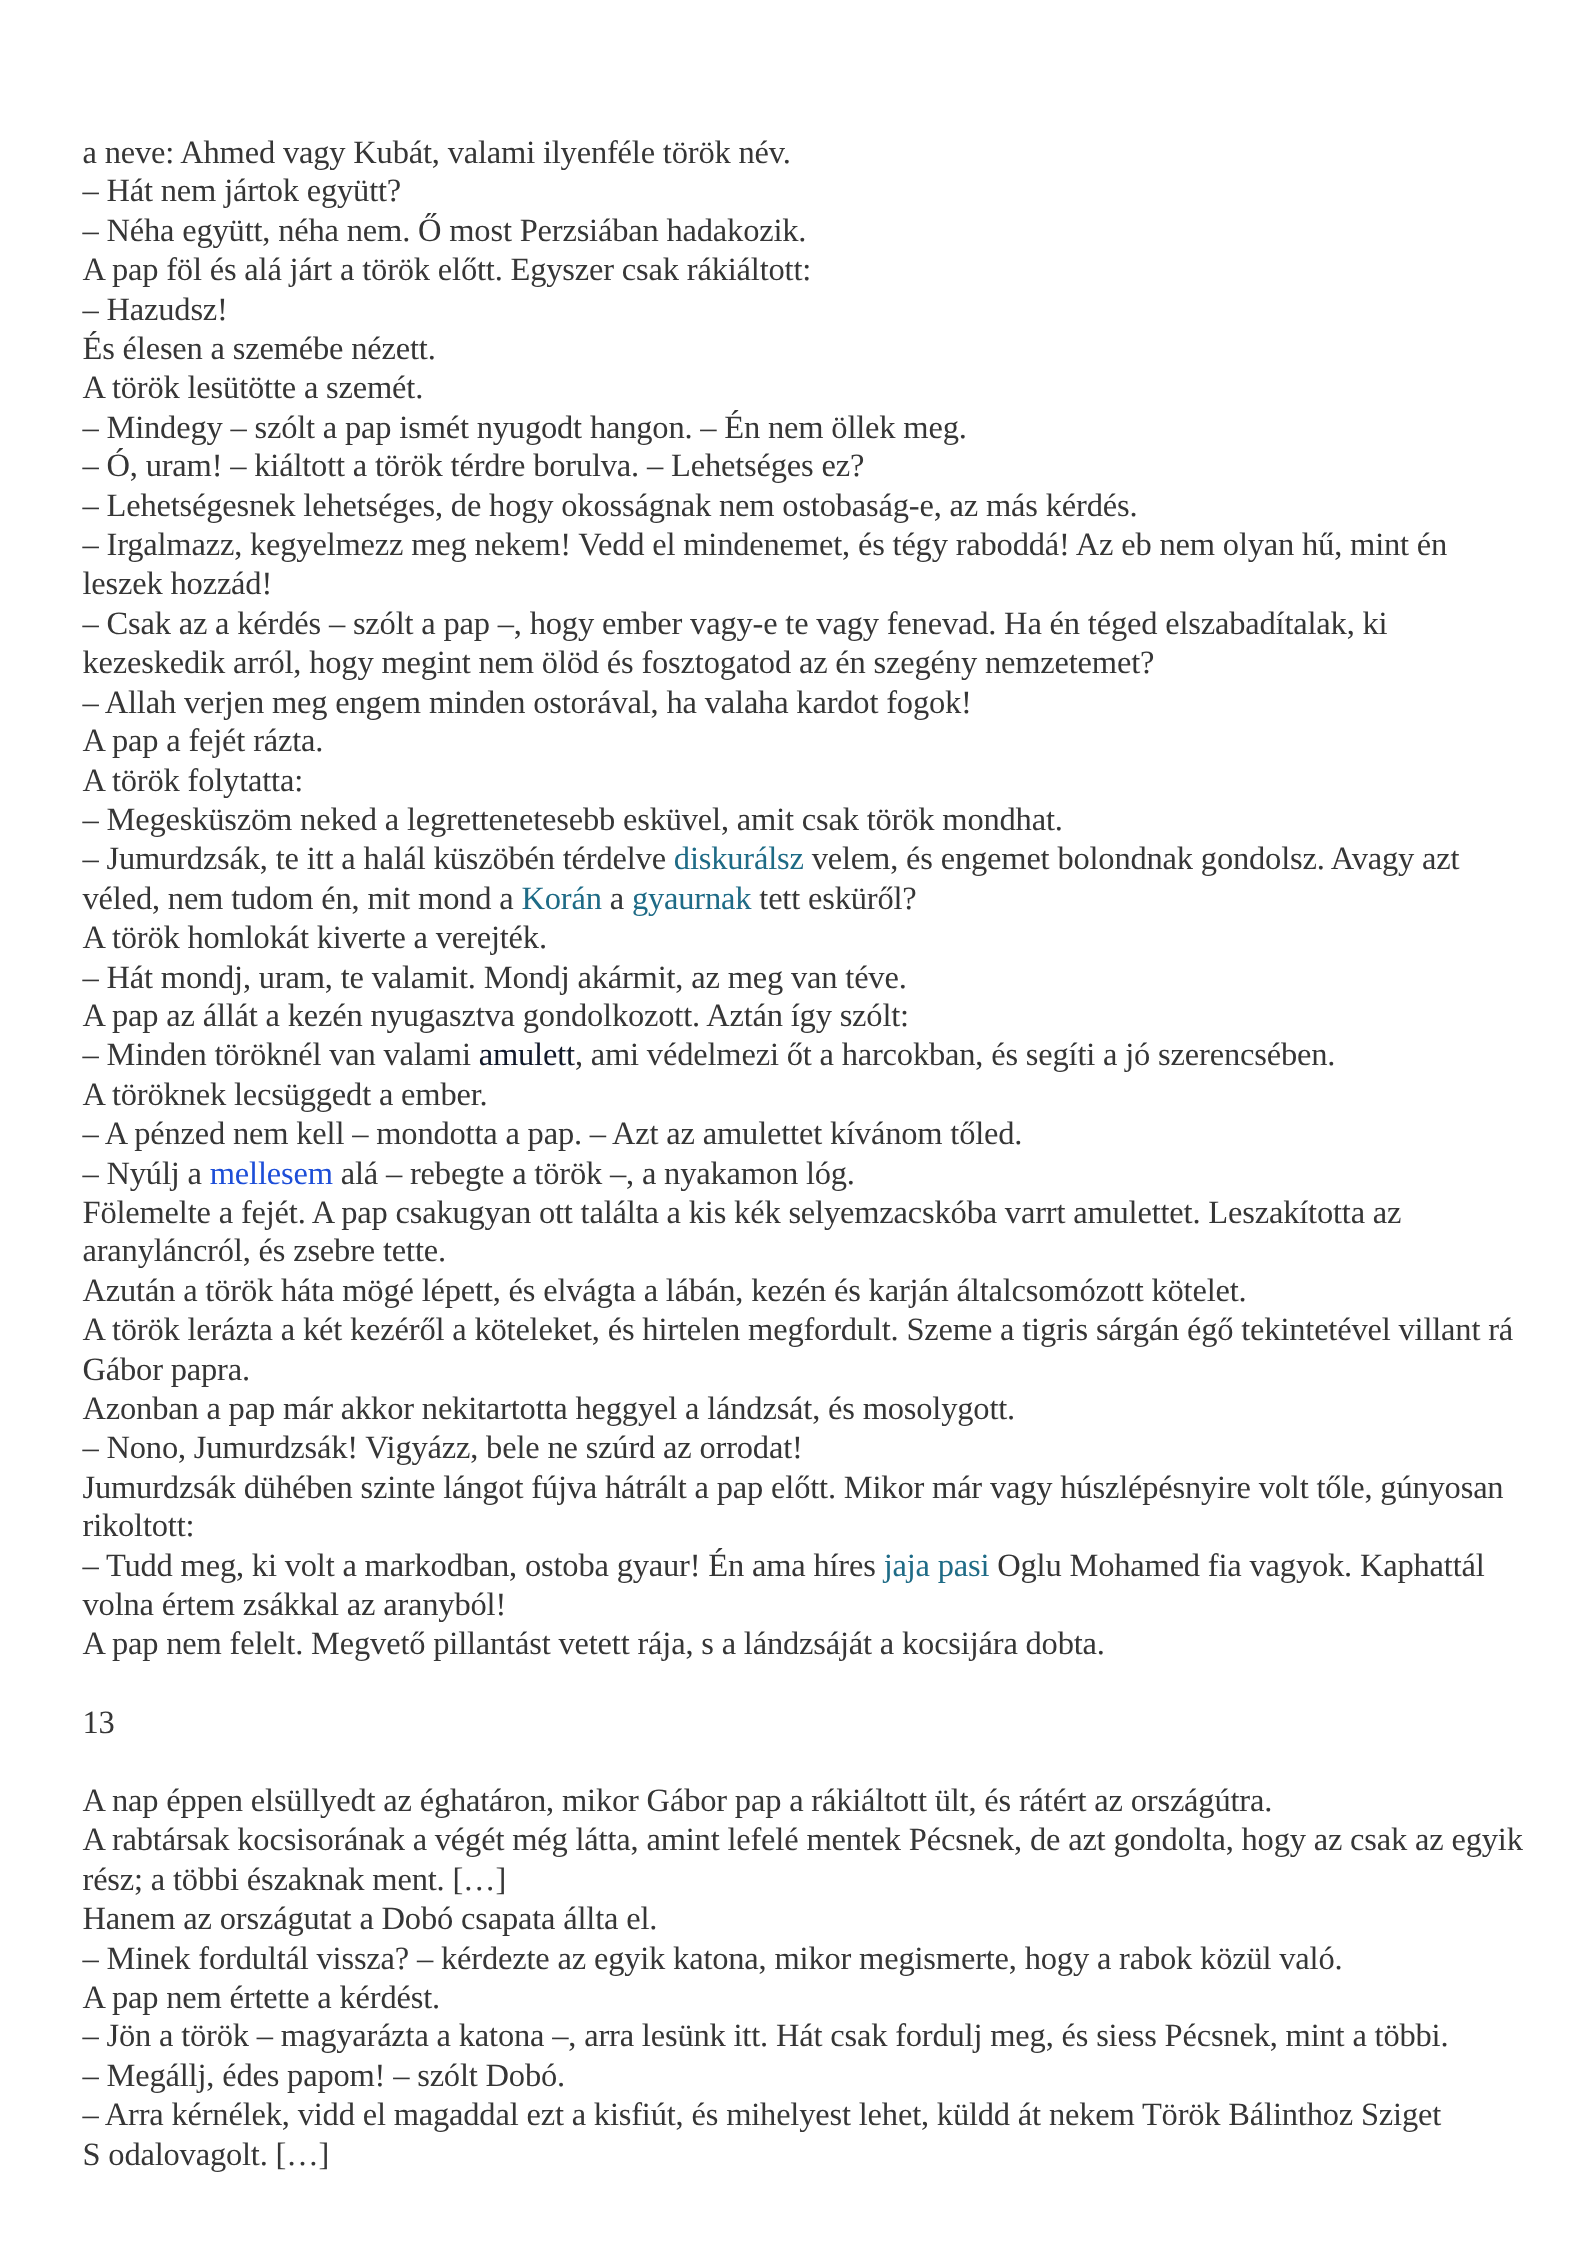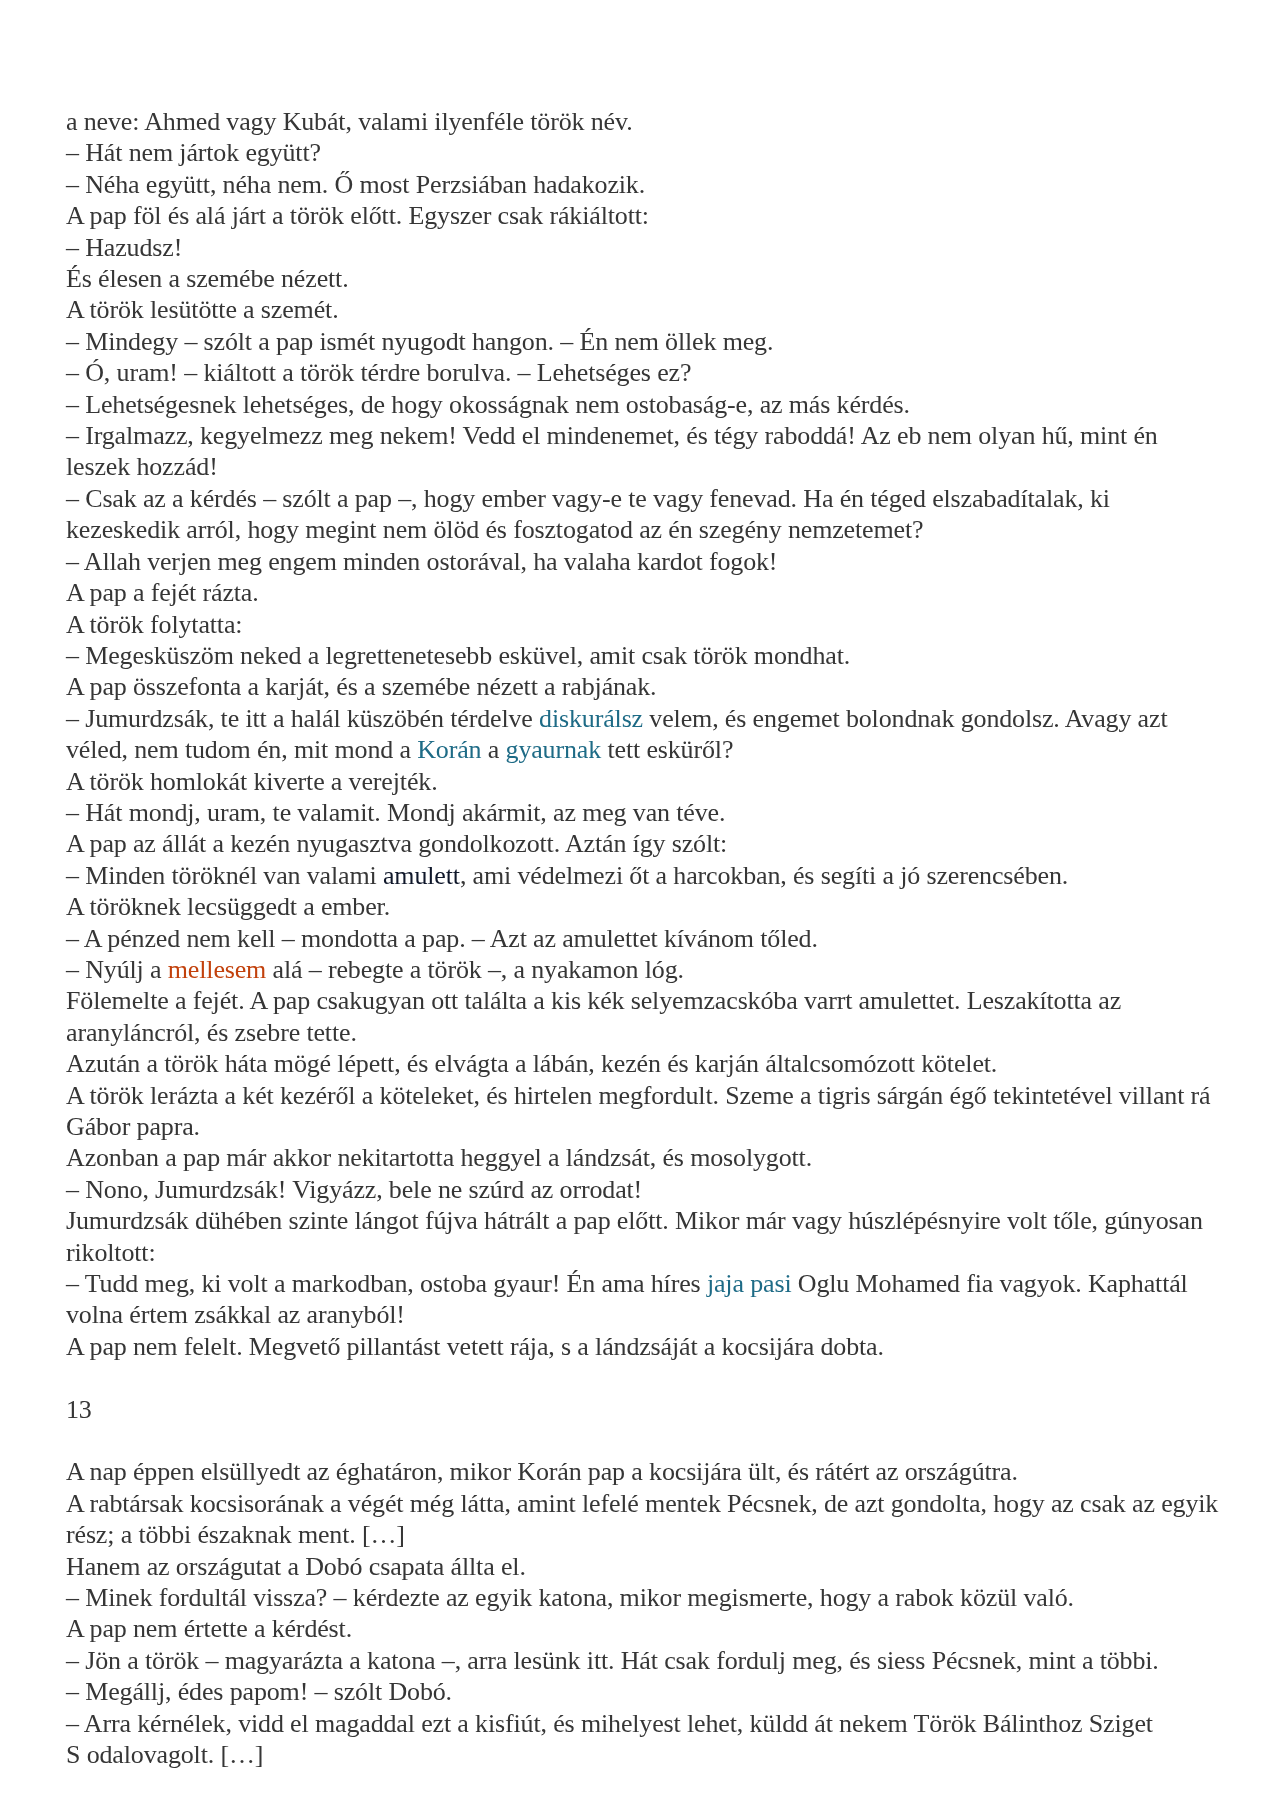--- a/index.html
+++ b/index.html
@@ -52,41 +52,40 @@
     <p class="line"><span>A török lesütötte a szemét.</span></p>
     <p class="line"><span>– Mindegy – szólt a pap ismét nyugodt hangon. – Én nem öllek meg.</span></p>
     <p class="line"><span>– Ó, uram! – kiáltott a török térdre borulva. – Lehetséges ez?</span></p>
     <p class="line"><span>– Lehetségesnek lehetséges, de hogy okosságnak nem ostobaság-e, az más kérdés.</span></p>
     <p class="line"><span>– Irgalmazz, kegyelmezz meg nekem! Vedd el mindenemet, és tégy raboddá! Az eb nem olyan hű, mint én leszek hozzád!</span></p>
     <p class="line"><span>– Csak az a kérdés – szólt a pap –, hogy ember vagy-e te vagy fenevad. Ha én téged elszabadítalak, ki kezeskedik arról, hogy megint nem ölöd és fosztogatod az én szegény nemzetemet?</span></p>
     <p class="line"><span>– Allah verjen meg engem minden ostorával, ha valaha kardot fogok!</span></p>
     <p class="line"><span>A pap a fejét rázta.</span></p>
     <p class="line"><span>A török folytatta:</span></p>
     <p class="line"><span>– Megesküszöm neked a legrettenetesebb esküvel, amit csak török mondhat.</span></p>
-    <p class="line"><span>A pap összefonta a karját, és a szemébe nézett a rabjának.</span></p>
     <p class="line"><span>– Jumurdzsák, te itt a halál küszöbén térdelve </span><span class="link" style="color: rgb(30, 107, 134);">diskurálsz</span><span> velem, és engemet bolondnak gondolsz. Avagy azt véled, nem tudom én, mit mond a </span><span class="link" style="color: rgb(30, 107, 134);">Korán</span><span> a </span><span class="link" style="color: rgb(30, 107, 134);">gyaurnak</span><span> tett esküről?</span></p>
     <p class="line"><span>A török homlokát kiverte a verejték.</span></p>
     <p class="line"><span>– Hát mondj, uram, te valamit. Mondj akármit, az meg van téve.</span></p>
     <p class="line"><span>A pap az állát a kezén nyugasztva gondolkozott. Aztán így szólt:</span></p>
     <p class="line"><span>– Minden töröknél van valami </span><span class="link" style="color: #0f172a;">amulett</span><span>, ami védelmezi őt a harcokban, és segíti a jó szerencsében.</span></p>
     <p class="line"><span>A töröknek lecsüggedt a ember.</span></p>
     <p class="line"><span>– A pénzed nem kell – mondotta a pap. – Azt az amulettet kívánom tőled.</span></p>
-    <p class="line"><span>– Nyúlj a </span><span class="link" style="color: #c2410c;">mellesem</span><span> alá – rebegte a török –, a nyakamon lóg.</span></p>
+    <p class="line"><span>– Nyúlj a </span><span class="link" style="color: #1d4ed8;">mellesem</span><span> alá – rebegte a török –, a nyakamon lóg.</span></p>
     <p class="line"><span>Fölemelte a fejét. A pap csakugyan ott találta a kis kék selyemzacskóba varrt amulettet. Leszakította az aranyláncról, és zsebre tette.</span></p>
     <p class="line"><span>Azután a török háta mögé lépett, és elvágta a lábán, kezén és karján általcsomózott kötelet.</span></p>
     <p class="line"><span>A török lerázta a két kezéről a köteleket, és hirtelen megfordult. Szeme a tigris sárgán égő tekintetével villant rá Gábor papra.</span></p>
     <p class="line"><span>Azonban a pap már akkor nekitartotta heggyel a lándzsát, és mosolygott.</span></p>
     <p class="line"><span>– Nono, Jumurdzsák! Vigyázz, bele ne szúrd az orrodat!</span></p>
     <p class="line"><span>Jumurdzsák dühében szinte lángot fújva hátrált a pap előtt. Mikor már vagy húszlépésnyire volt tőle, gúnyosan rikoltott:</span></p>
     <p class="line"><span>– Tudd meg, ki volt a markodban, ostoba gyaur! Én ama híres </span><span class="link" style="color: rgb(30, 107, 134);">jaja pasi</span><span> Oglu Mohamed fia vagyok. Kaphattál volna értem zsákkal az aranyból!</span></p>
     <p class="line"><span>A pap nem felelt. Megvető pillantást vetett rája, s a lándzsáját a kocsijára dobta.</span></p>
     <div class="spacer"></div>
     <p class="line"><span>13</span></p>
     <div class="spacer"></div>
-    <p class="line"><span>A nap éppen elsüllyedt az éghatáron, mikor Korán pap a kocsijára ült, és rátért az országútra.</span></p>
+    <p class="line"><span>A nap éppen elsüllyedt az éghatáron, mikor Gábor pap a rákiáltott ült, és rátért az országútra.</span></p>
     <p class="line"><span>A rabtársak kocsisorának a végét még látta, amint lefelé mentek Pécsnek, de azt gondolta, hogy az csak az egyik rész; a többi északnak ment. […]</span></p>
     <p class="line"><span>Hanem az országutat a Dobó csapata állta el.</span></p>
     <p class="line"><span>– Minek fordultál vissza? – kérdezte az egyik katona, mikor megismerte, hogy a rabok közül való.</span></p>
     <p class="line"><span>A pap nem értette a kérdést.</span></p>
     <p class="line"><span>– Jön a török – magyarázta a katona –, arra lesünk itt. Hát csak fordulj meg, és siess Pécsnek, mint a többi.</span></p>
     <p class="line"><span>– Megállj, édes papom! – szólt Dobó.</span></p>
     <p class="line"><span>– Arra kérnélek, vidd el magaddal ezt a kisfiút, és mihelyest lehet, küldd át nekem Török Bálinthoz Sziget</span></p>
     <p class="line"><span>S odalovagolt. […]</span></p>
   </div>
 

